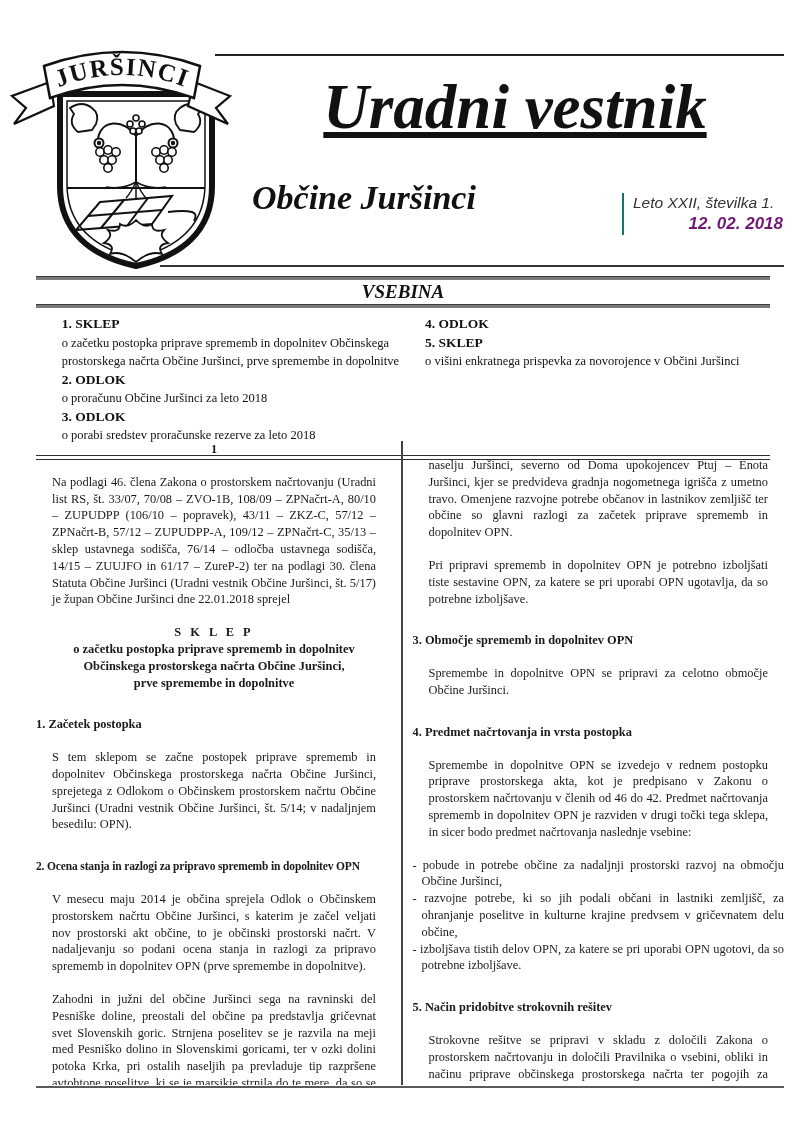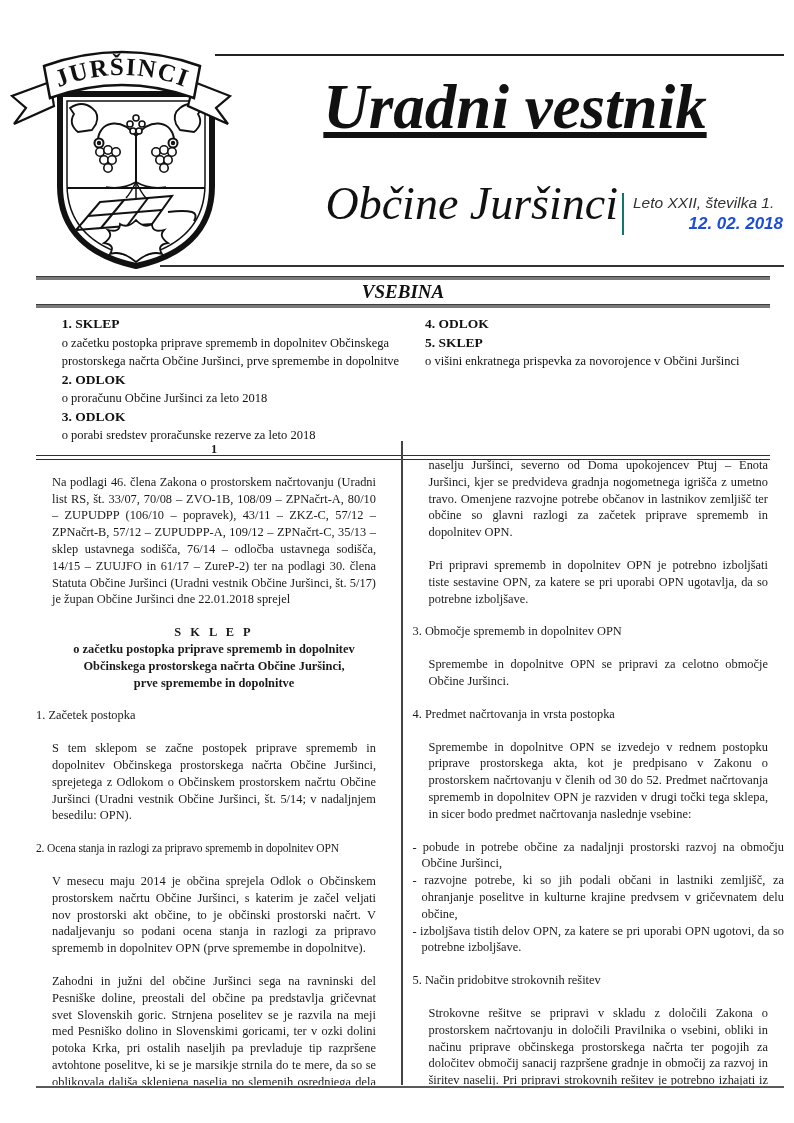--- a/index.html
+++ b/index.html
@@ -9,28 +9,28 @@
   
   .rule-top{position:absolute;top:54px;left:215px;right:10px;height:2px;background:#222;}
   .rule-header-bottom{position:absolute;top:265px;left:160px;right:10px;height:1.5px;background:#333;}
 
   
   .coa{position:absolute;left:0;top:36px;width:236px;height:236px;}
 
   
   .mast-title1{position:absolute;left:248px;right:12px;top:76px;text-align:center;
                font-style:italic;font-weight:bold;font-size:63px;line-height:1;color:#111;text-decoration:underline;}
-  .mast-title2{position:absolute;left:252px;top:181px;width:366px;text-align:right;
-               font-style:italic;font-weight:normal;font-size:46px;line-height:1;color:#111;}
+  .mast-title2{position:absolute;left:252px;top:181px;width:366px;text-align:left;
+               font-style:italic;font-weight:bold;font-size:34px;line-height:1;color:#111;}
   .issue-block{position:absolute;left:622px;top:193px;width:152px;border-left:2px solid #0f766e;
                padding-left:9px;}
   .issue-line{font-family:"Liberation Sans",sans-serif;font-style:italic;font-size:15.5px;
               line-height:20px;color:#333;}
   .issue-date{font-family:"Liberation Sans",sans-serif;font-style:italic;font-weight:bold;
-              font-size:17px;line-height:22px;color:#1d4ed8;text-align:right;padding-right:2px;}
+              font-size:17px;line-height:22px;color:#701a75;text-align:right;padding-right:2px;}
 
   
   .toc{position:absolute;left:36px;right:24px;top:276px;color:#111;}
   .bar{height:3px;background:#7a7a7a;border-top:1px solid #3c3c3c;}
   .toc-heading{text-align:center;font-style:italic;font-weight:bold;font-size:19px;
                line-height:22px;padding:1px 0;}
   .toc-cols{display:flex;justify-content:flex-end;padding:7px 0 10px;
             font-size:12.5px;line-height:18.5px;}
   .toc-col{width:49.5%;}
   .toc-col.r{width:47%;}
@@ -40,21 +40,21 @@
   
   .content{position:absolute;left:36px;right:10px;top:441px;height:644px;display:flex;
            font-size:12.4px;line-height:16.8px;text-align:justify;overflow:hidden;}
   .col-l{width:356px;flex:none;}
   .vdivider{flex:none;width:1.5px;background:#444;margin:0 10px 0 9px;height:645px;}
   .col-r{flex:1;min-width:0;}
   .content p{margin:16px;}
   .art-no{text-align:center;font-weight:bold;margin-bottom:1px;}
   .decree{text-align:center;font-weight:bold;margin:10px 0 10px;}
   .decree .l0{letter-spacing:3px;}
-  .sec-h{font-weight:normal;margin-top:16px;}
+  .sec-h{font-weight:bold;margin-top:25px;}
   .sec-h.tight{font-size:11.5px;letter-spacing:-0.15px;white-space:nowrap;overflow:hidden;}
   .hang{padding-left:9px;text-indent:-9px;text-align:justify;}
 
   .rule-bottom{position:absolute;top:1086px;left:36px;right:10px;height:2px;background:#5a5a5a;}
 
   .coa *{vector-effect:none;}
 </style>
 </head>
 <body>
 
@@ -186,21 +186,21 @@
       <p>V mesecu maju 2014 je občina sprejela Odlok o Občinskem prostorskem načrtu Občine Juršinci, s katerim je začel veljati nov prostorski akt občine, to je občinski prostorski načrt. V nadaljevanju so podani ocena stanja in razlogi za pripravo sprememb in dopolnitev OPN (prve spremembe in dopolnitve).</p>
       <p>Zahodni in južni del občine Juršinci sega na ravninski del Pesniške doline, preostali del občine pa predstavlja gričevnat svet Slovenskih goric. Strnjena poselitev se je razvila na meji med Pesniško dolino in Slovenskimi goricami, ter v ozki dolini potoka Krka, pri ostalih naseljih pa prevladuje tip razpršene avtohtone poselitve, ki se je marsikje strnila do te mere, da so se oblikovala daljša sklenjena naselja po slemenih osrednjega dela Slovenskih goric. Ravno z vidika ohranjanja poselitve in kulturne krajine v gričevnatem delu občine je s strani občanov in lastnikov zemljišč bilo podanih največ pobud za spremembo prostorskega akta občine, preostale pobude pa se nanašajo na manjše širitve stavbnih zemljišč znotraj naselij Gabrnik in Juršinci. Za občino je najpomembnejša širitev obstoječih zelenih površin v</p>
     </div>
     <div class="vdivider"></div>
     <div class="col-r">
       <p>naselju Juršinci, severno od Doma upokojencev Ptuj – Enota Juršinci, kjer se predvideva gradnja nogometnega igrišča z umetno travo. Omenjene razvojne potrebe občanov in lastnikov zemljišč ter občine so glavni razlogi za začetek priprave sprememb in dopolnitev OPN.</p>
       <p>Pri pripravi sprememb in dopolnitev OPN je potrebno izboljšati tiste sestavine OPN, za katere se pri uporabi OPN ugotavlja, da so potrebne izboljšave.</p>
       <div class="sec-h">3. Območje sprememb in dopolnitev OPN</div>
       <p>Spremembe in dopolnitve OPN se pripravi za celotno območje Občine Juršinci.</p>
       <div class="sec-h">4. Predmet načrtovanja in vrsta postopka</div>
-      <p>Spremembe in dopolnitve OPN se izvedejo v rednem postopku priprave prostorskega akta, kot je predpisano v Zakonu o prostorskem načrtovanju v členih od 30 do 52. Predmet načrtovanja sprememb in dopolnitev OPN je razviden v drugi točki tega sklepa, in sicer bodo predmet načrtovanja naslednje vsebine:</p>
+      <p>Spremembe in dopolnitve OPN se izvedejo v rednem postopku priprave prostorskega akta, kot je predpisano v Zakonu o prostorskem načrtovanju v členih od 46 do 42. Predmet načrtovanja sprememb in dopolnitev OPN je razviden v drugi točki tega sklepa, in sicer bodo predmet načrtovanja naslednje vsebine:</p>
       <div class="hang">- pobude in potrebe občine za nadaljnji prostorski razvoj na območju Občine Juršinci,</div>
       <div class="hang">- razvojne potrebe, ki so jih podali občani in lastniki zemljišč, za ohranjanje poselitve in kulturne krajine predvsem v gričevnatem delu občine,</div>
       <div class="hang">- izboljšava tistih delov OPN, za katere se pri uporabi OPN ugotovi, da so potrebne izboljšave.</div>
       <div class="sec-h">5. Način pridobitve strokovnih rešitev</div>
       <p>Strokovne rešitve se pripravi v skladu z določili Zakona o prostorskem načrtovanju in določili Pravilnika o vsebini, obliki in načinu priprave občinskega prostorskega načrta ter pogojih za določitev območij sanacij razpršene gradnje in območij za razvoj in širitev naselij. Pri pripravi strokovnih rešitev je potrebno izhajati iz prikaza stanja prostora, usmeritev iz državnega strateškega prostorskega načrta, splošnih smernic državnih nosilcev urejanja prostora, razvojnih programov, razvojnih potreb občine, razvojnih potreb nosilcev urejanja prostora ter izraženih razvojnih potreb drugih oseb. Če se pri pripravi strokovnih rešitev ugotovi, da je potrebno izdelati strokovne podlage, se le-te izdela v skladu z veljavnimi predpisi. Pri pripravi gradiv za spremembe in dopolnitve OPN je potrebno upoštevati priporočila</p>
     </div>
   </div>
 
   <div class="rule-bottom"></div>
 

